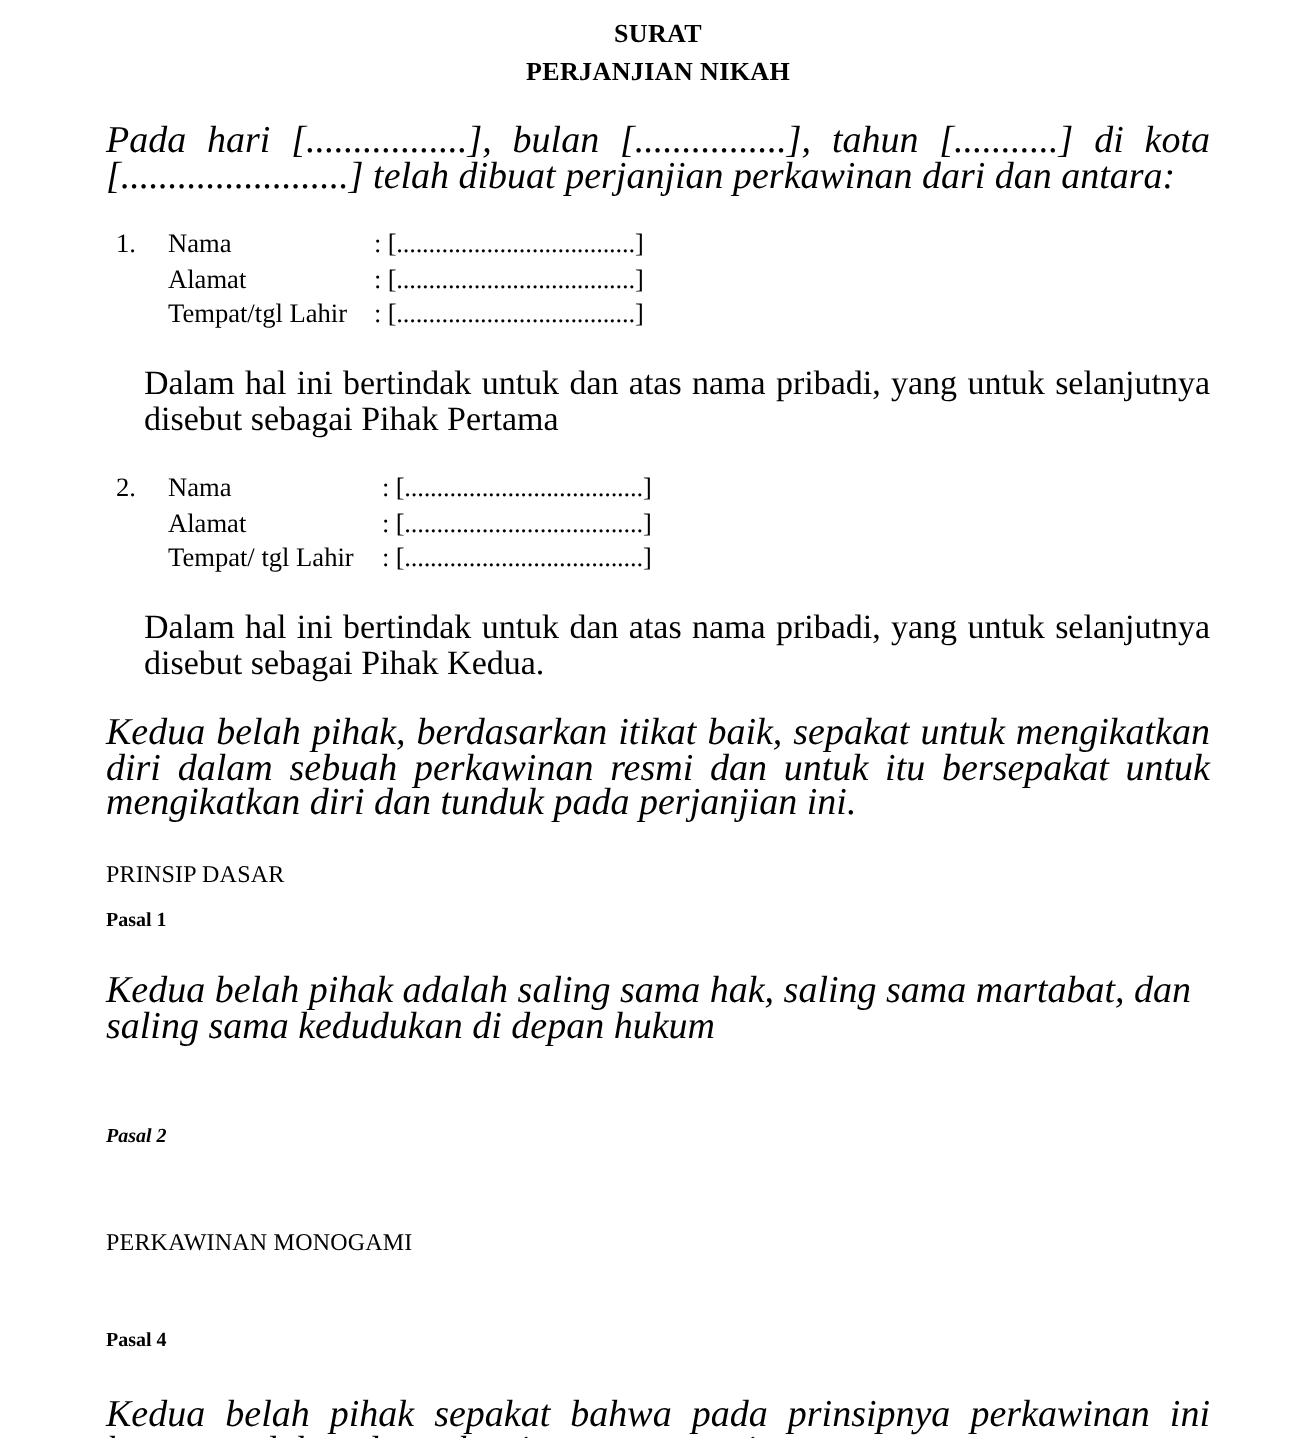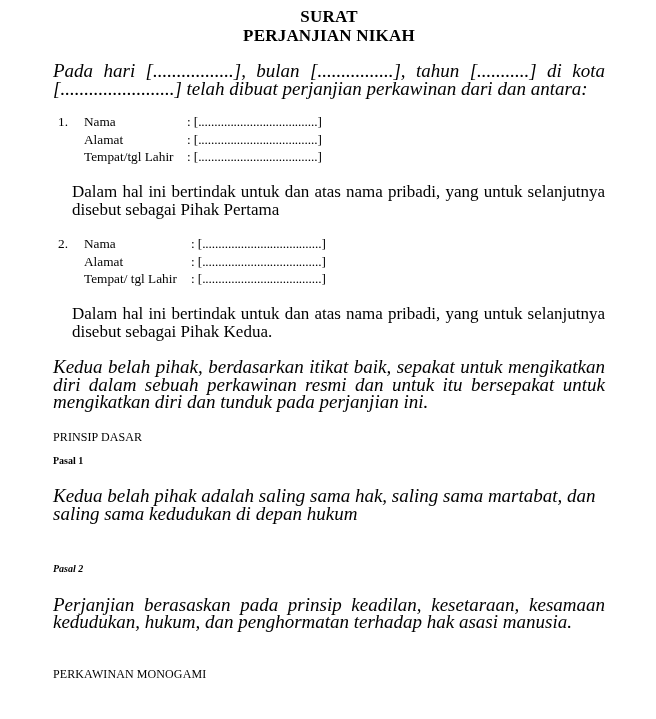--- a/index.html
+++ b/index.html
@@ -24,21 +24,21 @@
     position: absolute;
     left: 53px;
     top: 0;
     width: 552px;
   }
 
   
   .doc-title {
     text-align: center;
     font-weight: bold;
-    font-size: 17px;
+    font-size: 13px;
     line-height: 19px;
     letter-spacing: 0.2px;
     margin-top: 7px;
   }
   .doc-title .line2 {
     display: block;
   }
 
   
   .para {
@@ -153,21 +153,20 @@
     </div>
 
     <div class="para" style="margin-top:18px;">Kedua belah pihak, berdasarkan itikat baik, sepakat untuk mengikatkan diri dalam sebuah perkawinan resmi dan untuk itu bersepakat untuk mengikatkan diri dan tunduk pada perjanjian ini.</div>
 
     <div class="section-head" style="margin-top:18px;">PRINSIP DASAR</div>
 
     <div class="pasal-head" style="margin-top:5px;">Pasal 1</div>
     <div class="para flush" style="margin-top:18px;">Kedua belah pihak adalah saling sama hak, saling sama martabat, dan saling sama kedudukan di depan hukum</div>
 
     <div class="pasal-head" style="margin-top:38px;font-style:italic;">Pasal 2</div>
-    <div class="para" style="margin-top:18px;">Perjanjian berasaskan pada prinsip keadilan, kesetaraan, kesamaan kedudukan, hukum, dan penghormatan terhadap hak asasi manusia.</div>
 
     <div class="section-head" style="margin-top:35px;">PERKAWINAN MONOGAMI</div>
 
     <div class="pasal-head" style="margin-top:32px;">Pasal 4</div>
     <div class="para" style="margin-top:19px;">Kedua belah pihak sepakat bahwa pada prinsipnya perkawinan ini hanya tunduk pada perkawinan monogami</div>
 
   </div>
 </div>
 
 </body></html>

